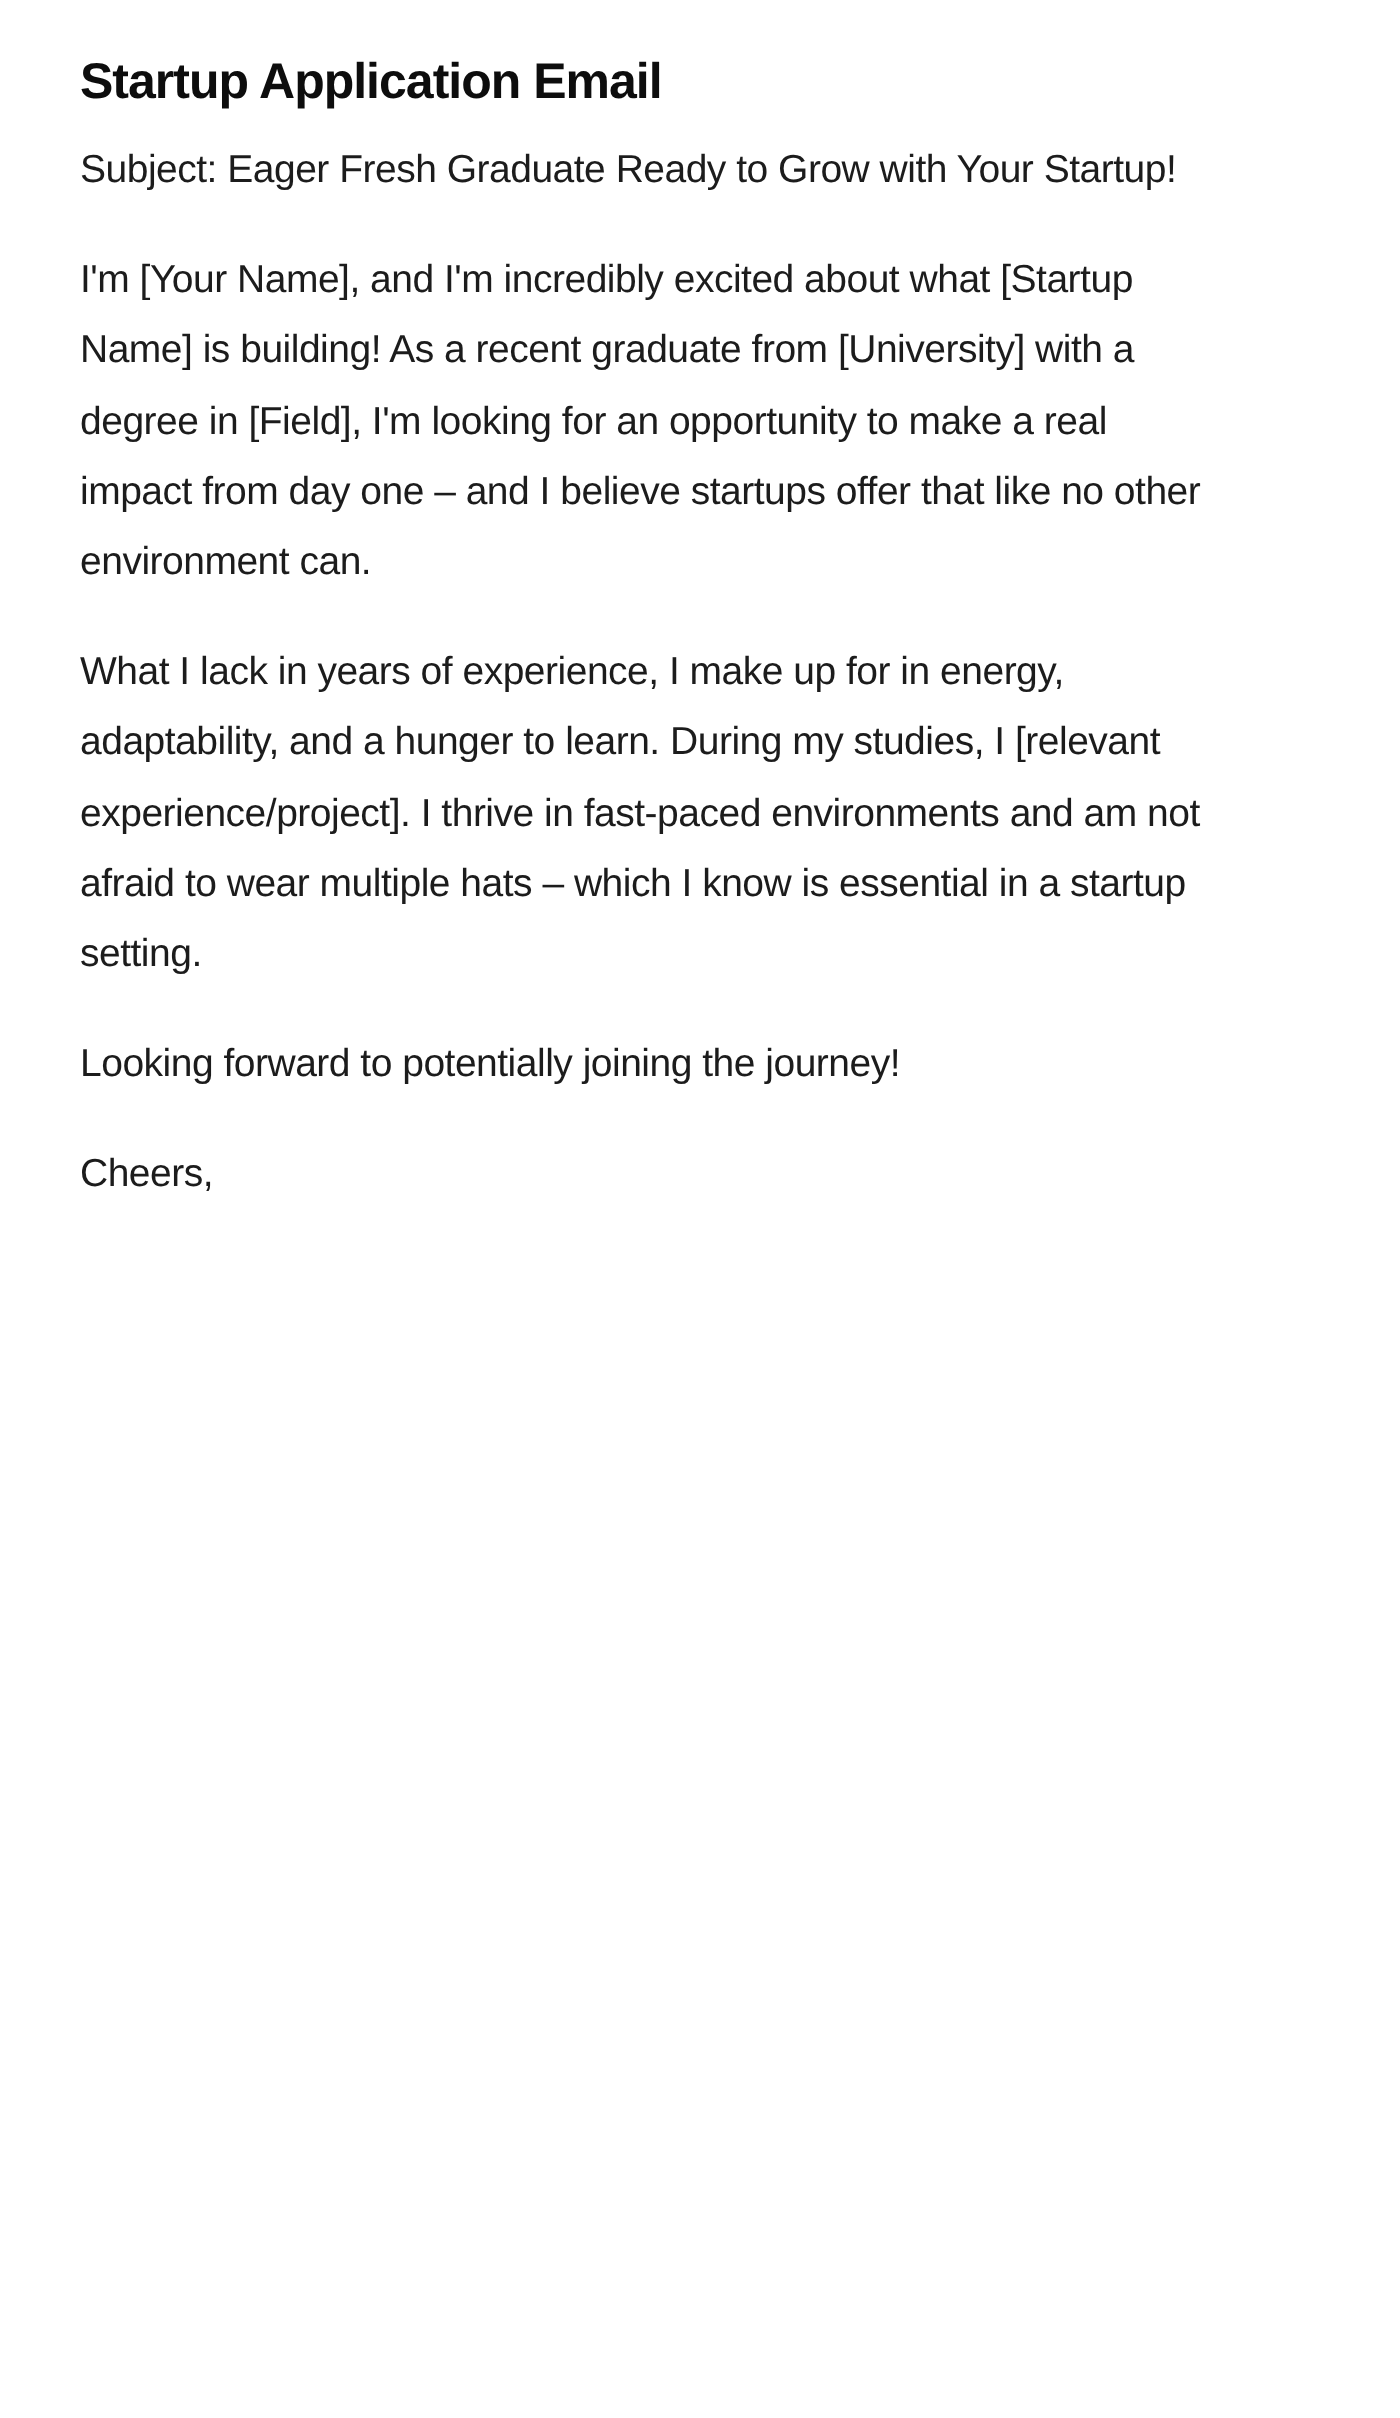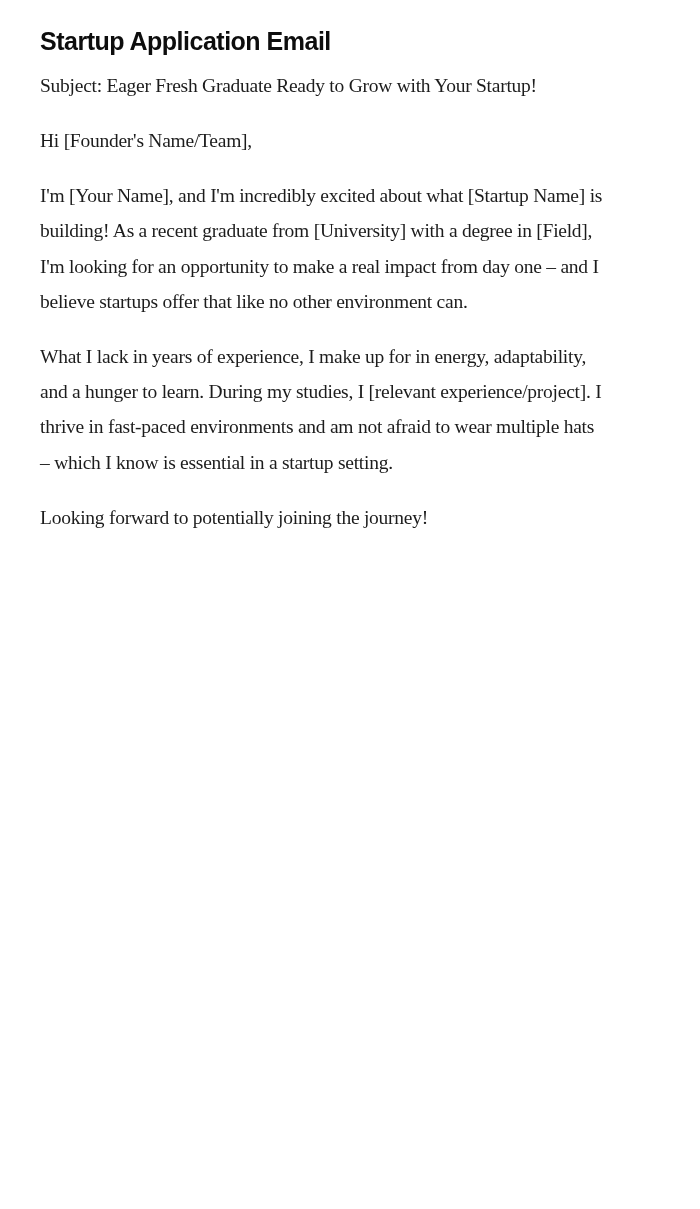--- a/index.html
+++ b/index.html
@@ -27,26 +27,25 @@
       margin: 0 0 10px 0;
       letter-spacing: -0.5px;
       color: #0d0d0d;
     }
     .para {
       font-size: 19.5px;
       line-height: 35.3px;
       margin: 0 0 19.7px 0;
       letter-spacing: -0.25px;
       color: #1c1c1c;
-      font-family: Liberation Serif, serif;
     }
   </style>
 </head>
 <body>
 
 <div class="doc">
   <h1 class="doc-title">Startup Application Email</h1>
   <p class="para">Subject: Eager Fresh Graduate Ready to Grow with Your Startup!</p>
-  <p class="para">Hi [Founder's Name/Team],</p>
   <p class="para">I'm [Your Name], and I'm incredibly excited about what [Startup Name] is building! As a recent graduate from [University] with a degree in [Field], I'm looking for an opportunity to make a real impact from day one – and I believe startups offer that like no other environment can.</p>
   <p class="para">What I lack in years of experience, I make up for in energy, adaptability, and a hunger to learn. During my studies, I [relevant experience/project]. I thrive in fast-paced environments and am not afraid to wear multiple hats – which I know is essential in a startup setting.</p>
   <p class="para">Looking forward to potentially joining the journey!</p>
+  <p class="para">Cheers,</p>
 </div>
 
 </body></html>

